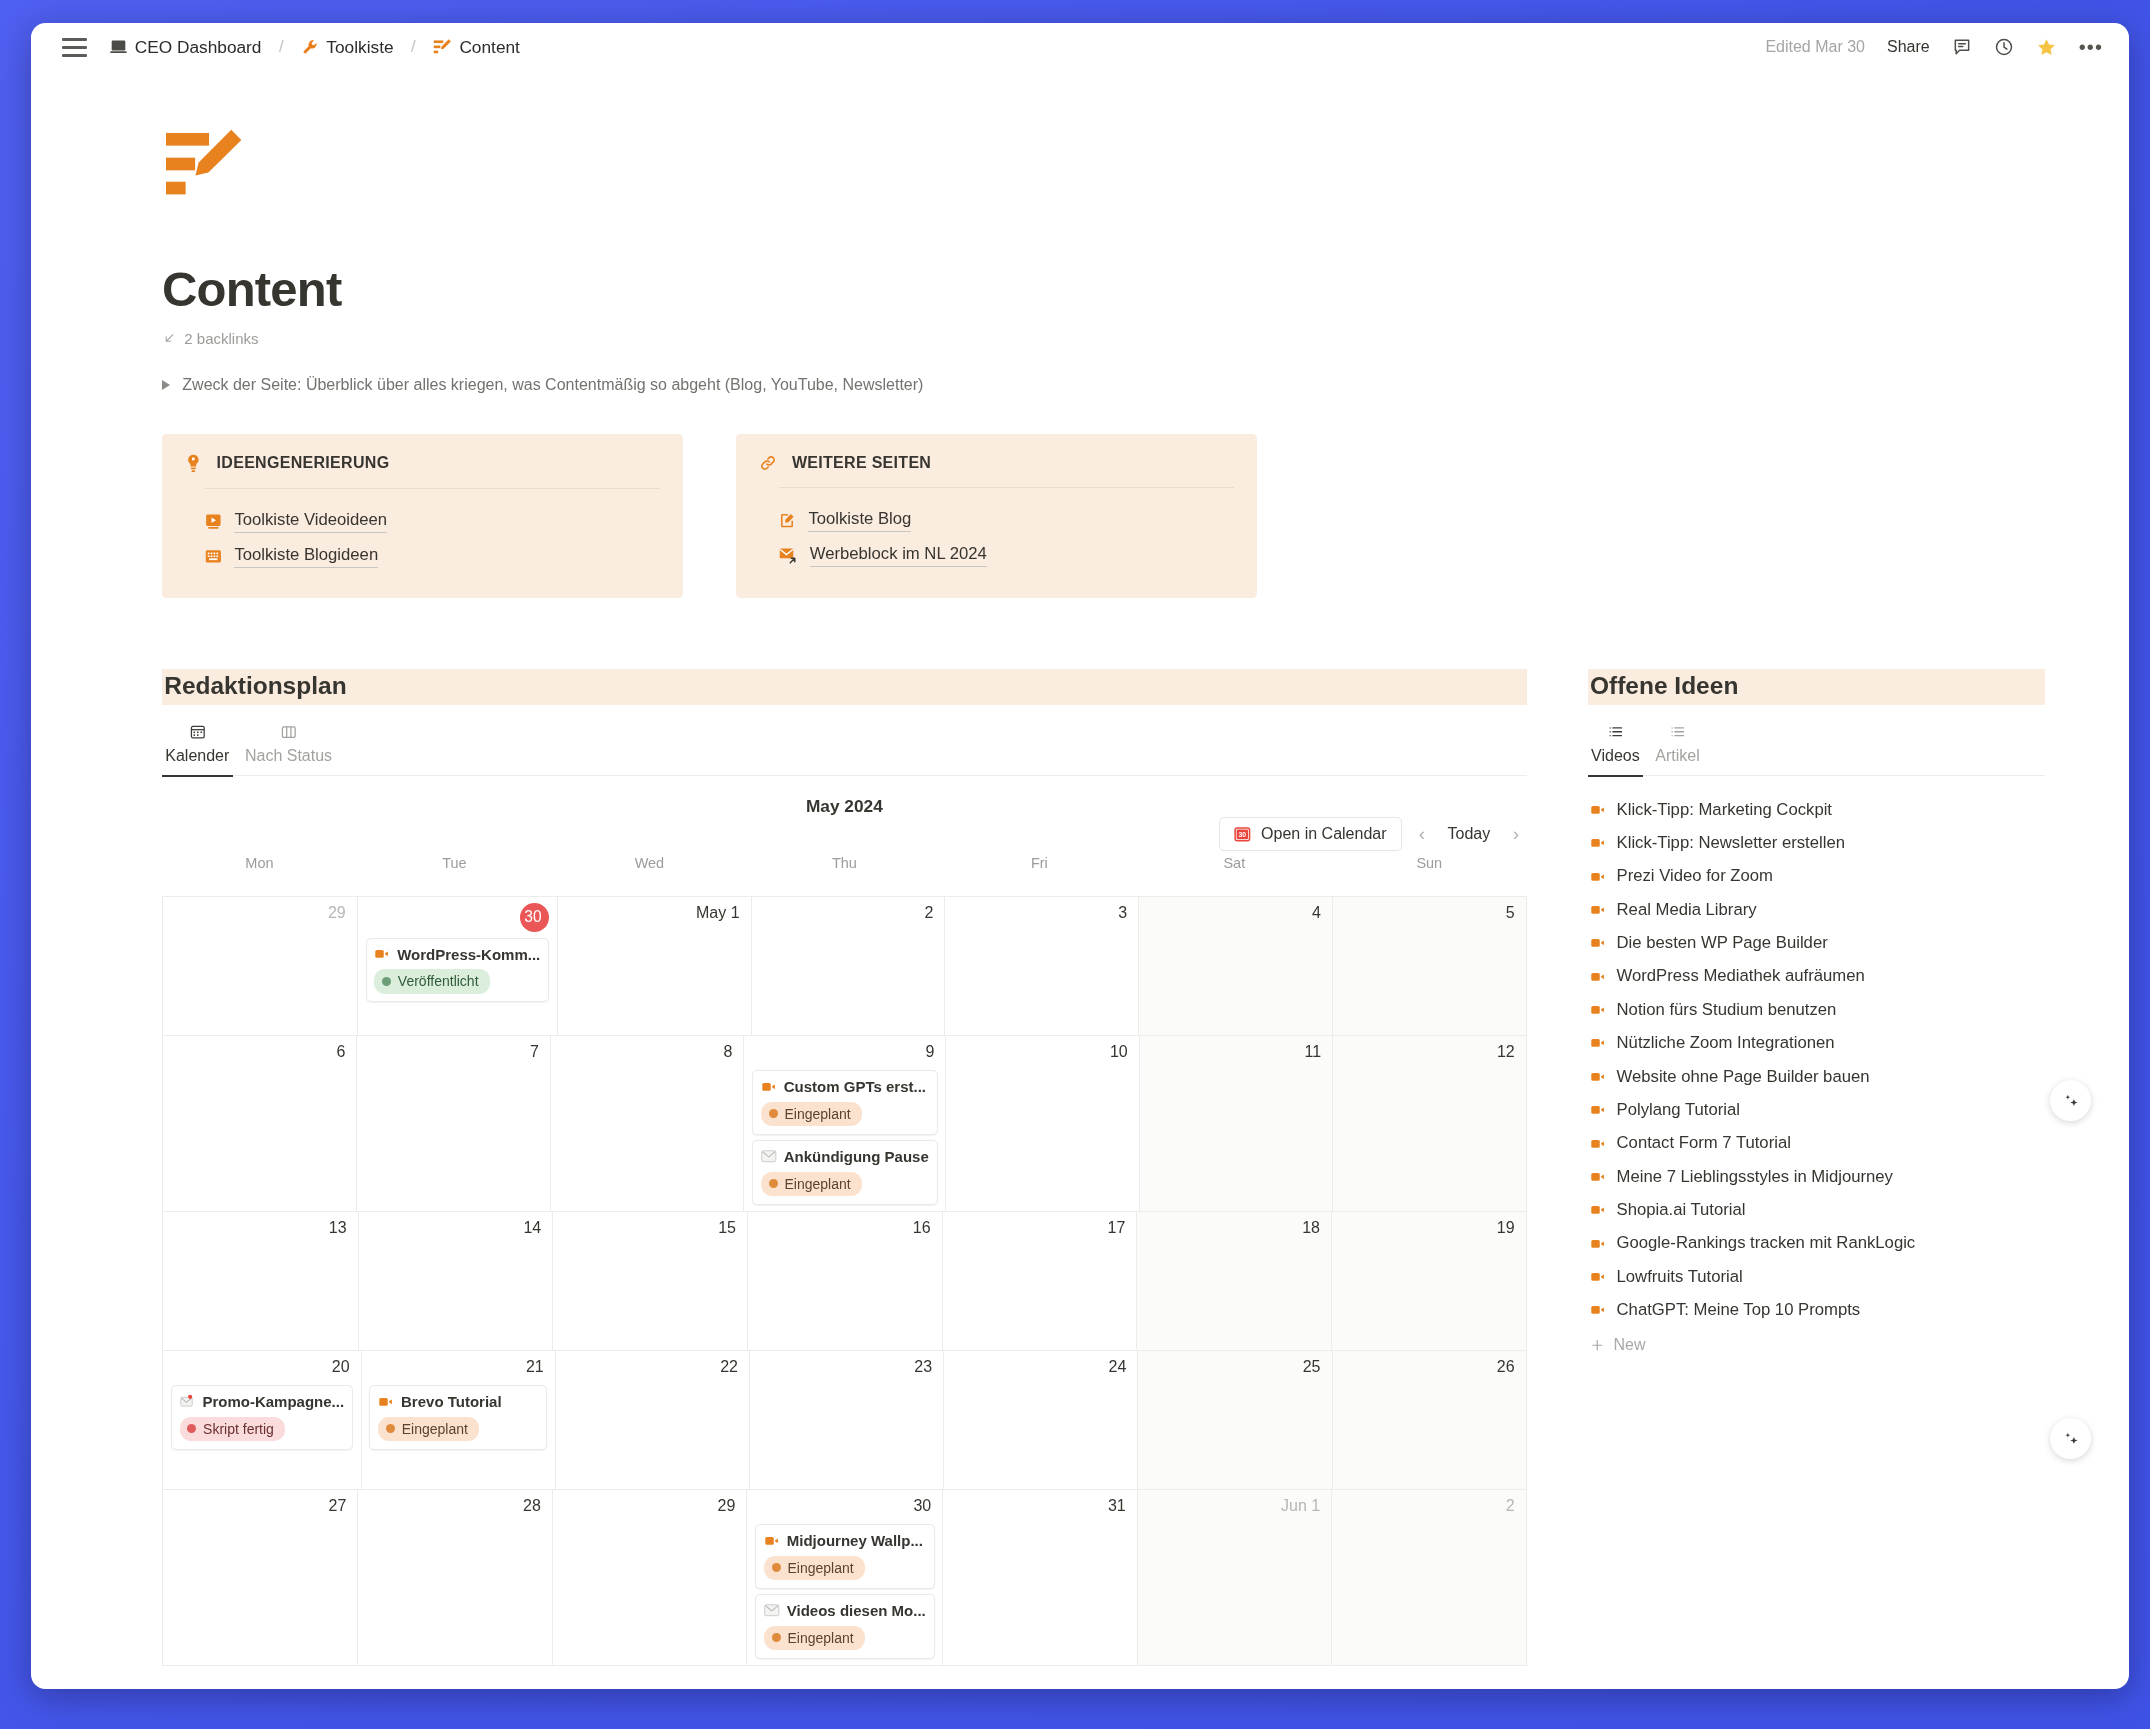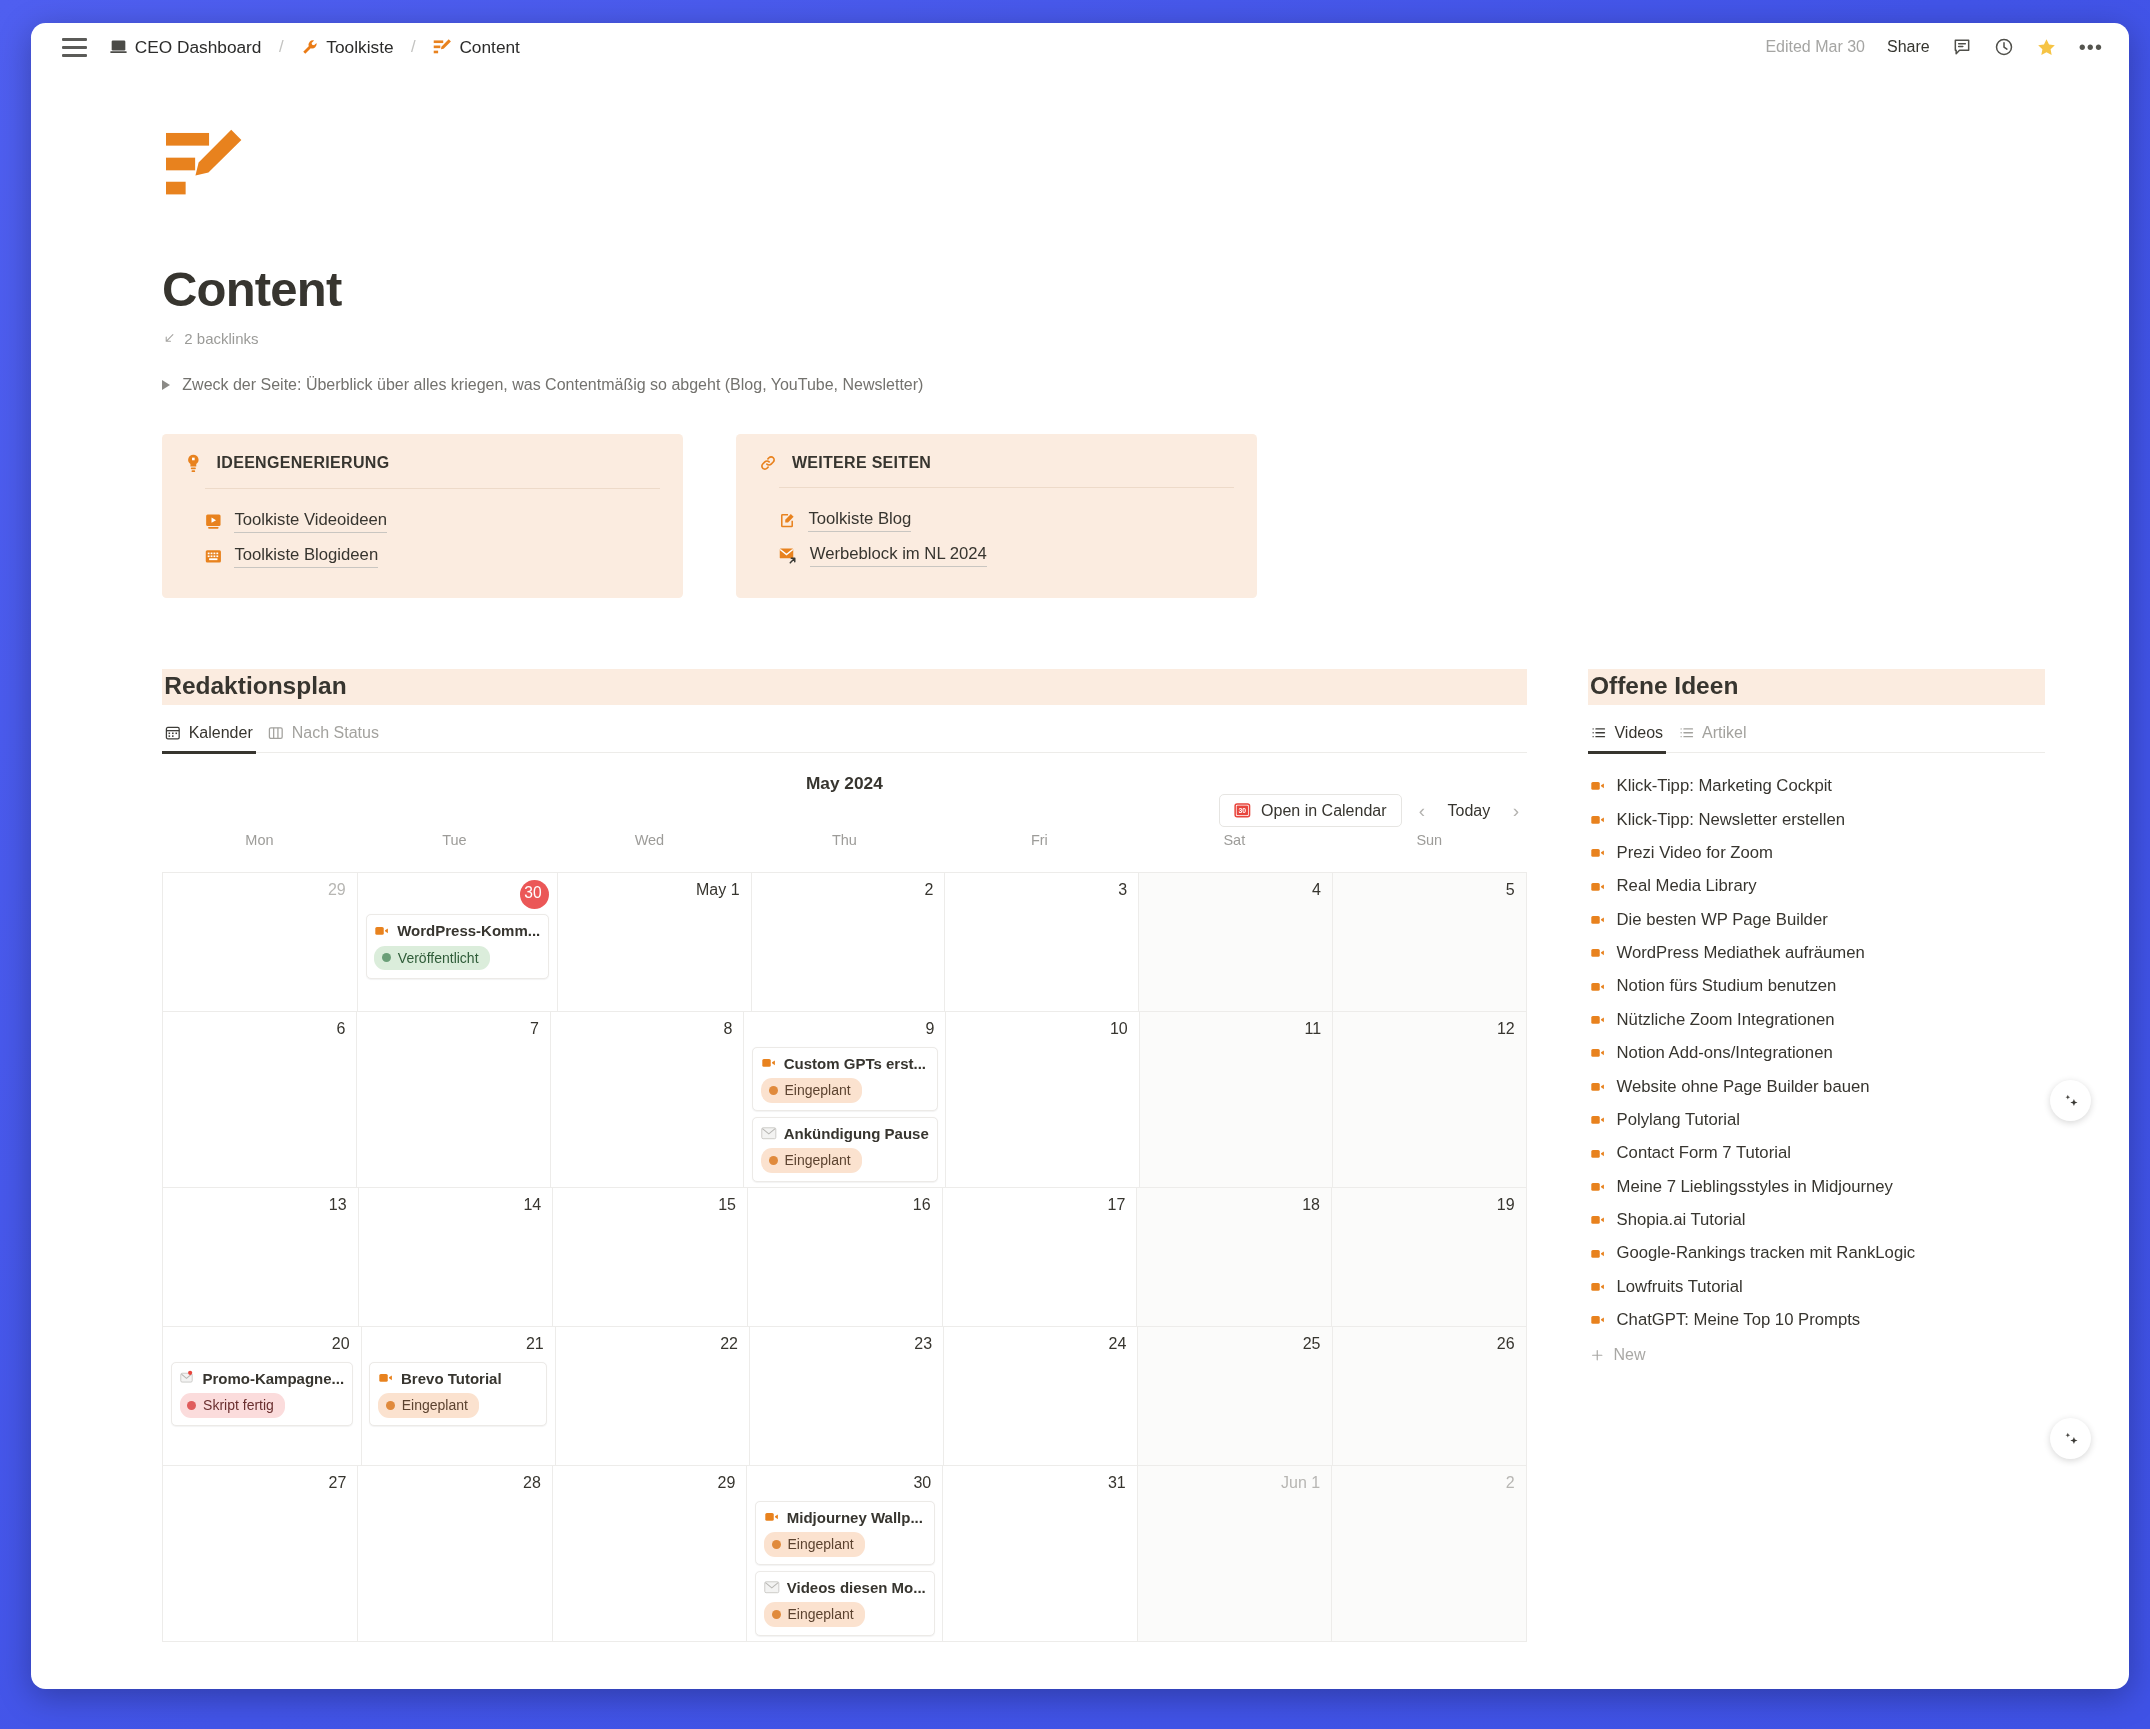--- a/index.html
+++ b/index.html
@@ -61,21 +61,21 @@
   .co-rule { height:1.1px; background:#eddac9; margin: 15.6px 0 14.5px 20px; }
   .co-link { display:flex; align-items:center; gap: 12.3px; padding: 6.1px 0 6.1px 20px; font-size: 16.7px; color:#37352f; cursor:pointer;}
   .co-link span.lbl { border-bottom: 1.1px solid #c9c6c1; padding-bottom: 1.7px; }
 
   
   .cols { display:flex; gap: 61px; margin-top: 71px; }
   .colL { width: 1379px; }
   .colR { width: 462px; }
   .sec-title { background:#fbece0; font-size: 24.5px; font-weight: 700; color:#37352f; padding: 3.3px 2.2px 4.5px 2.2px; }
   .tabs { display:flex; align-items:flex-end; gap: 0; margin-top: 15.6px; border-bottom: 1.7px solid #edece9; }
-  .tab { display:flex; align-items:center; gap: 7.8px; font-size: 16px; color:#a3a29e; padding: 3.3px 12.3px 10px 3.3px; cursor:pointer; position:relative;}
+  .tab { display:flex; align-items:center; gap: 7.8px; font-size: 16px; color:#a3a29e; padding: 3.3px 12.3px 10px 3.3px; cursor:pointer; position:relative;flex-direction:column;}
   .tab.active { color:#37352f; }
   .tab.active::after { content:""; position:absolute; left:0; right:9px; bottom:-1.7px; height:2.2px; background:#37352f;}
 
   .calbar { display:flex; align-items:center; margin-top: 20px; flex-direction: column; }
   .monthlbl { font-size: 17.3px; font-weight:700; color:#37352f; }
   .calbtns { margin-left:auto; display:flex; align-items:center; gap: 9px; }
   .btn-open { display:flex; align-items:center; gap: 10px; border:1.1px solid #e6e5e2; border-radius: 5px; padding: 6.7px 14.5px; font-size: 16px; color:#37352f; background:#fff; cursor:pointer;}
   .navbtn { font-size: 19px; color:#b3b2af; padding: 0 7.8px; cursor:pointer; }
   .todaybtn { font-size: 16px; color:#37352f; padding: 0 5.6px; cursor:pointer; }
 
@@ -645,29 +645,20 @@
                   </span>
                   <span>Nützliche Zoom Integrationen</span>
                 </div>
                 <div class="idea">
                   <span class="ic">
                     <svg width="15.6" height="15.6" viewBox="0 0 24 24">
                       <rect x="2" y="6" width="13" height="12" rx="2.4" fill="#E8821E"></rect>
                       <path d="M17 11.2l4.4-2.8v7.2L17 12.8z" fill="#E8821E"></path>
                     </svg>
                   </span>
-                  <span>Notion Add-ons/Integrationen</span>
-                </div>
-                <div class="idea">
-                  <span class="ic">
-                    <svg width="15.6" height="15.6" viewBox="0 0 24 24">
-                      <rect x="2" y="6" width="13" height="12" rx="2.4" fill="#E8821E"></rect>
-                      <path d="M17 11.2l4.4-2.8v7.2L17 12.8z" fill="#E8821E"></path>
-                    </svg>
-                  </span>
                   <span>Website ohne Page Builder bauen</span>
                 </div>
                 <div class="idea">
                   <span class="ic">
                     <svg width="15.6" height="15.6" viewBox="0 0 24 24">
                       <rect x="2" y="6" width="13" height="12" rx="2.4" fill="#E8821E"></rect>
                       <path d="M17 11.2l4.4-2.8v7.2L17 12.8z" fill="#E8821E"></path>
                     </svg>
                   </span>
                   <span>Polylang Tutorial</span>

